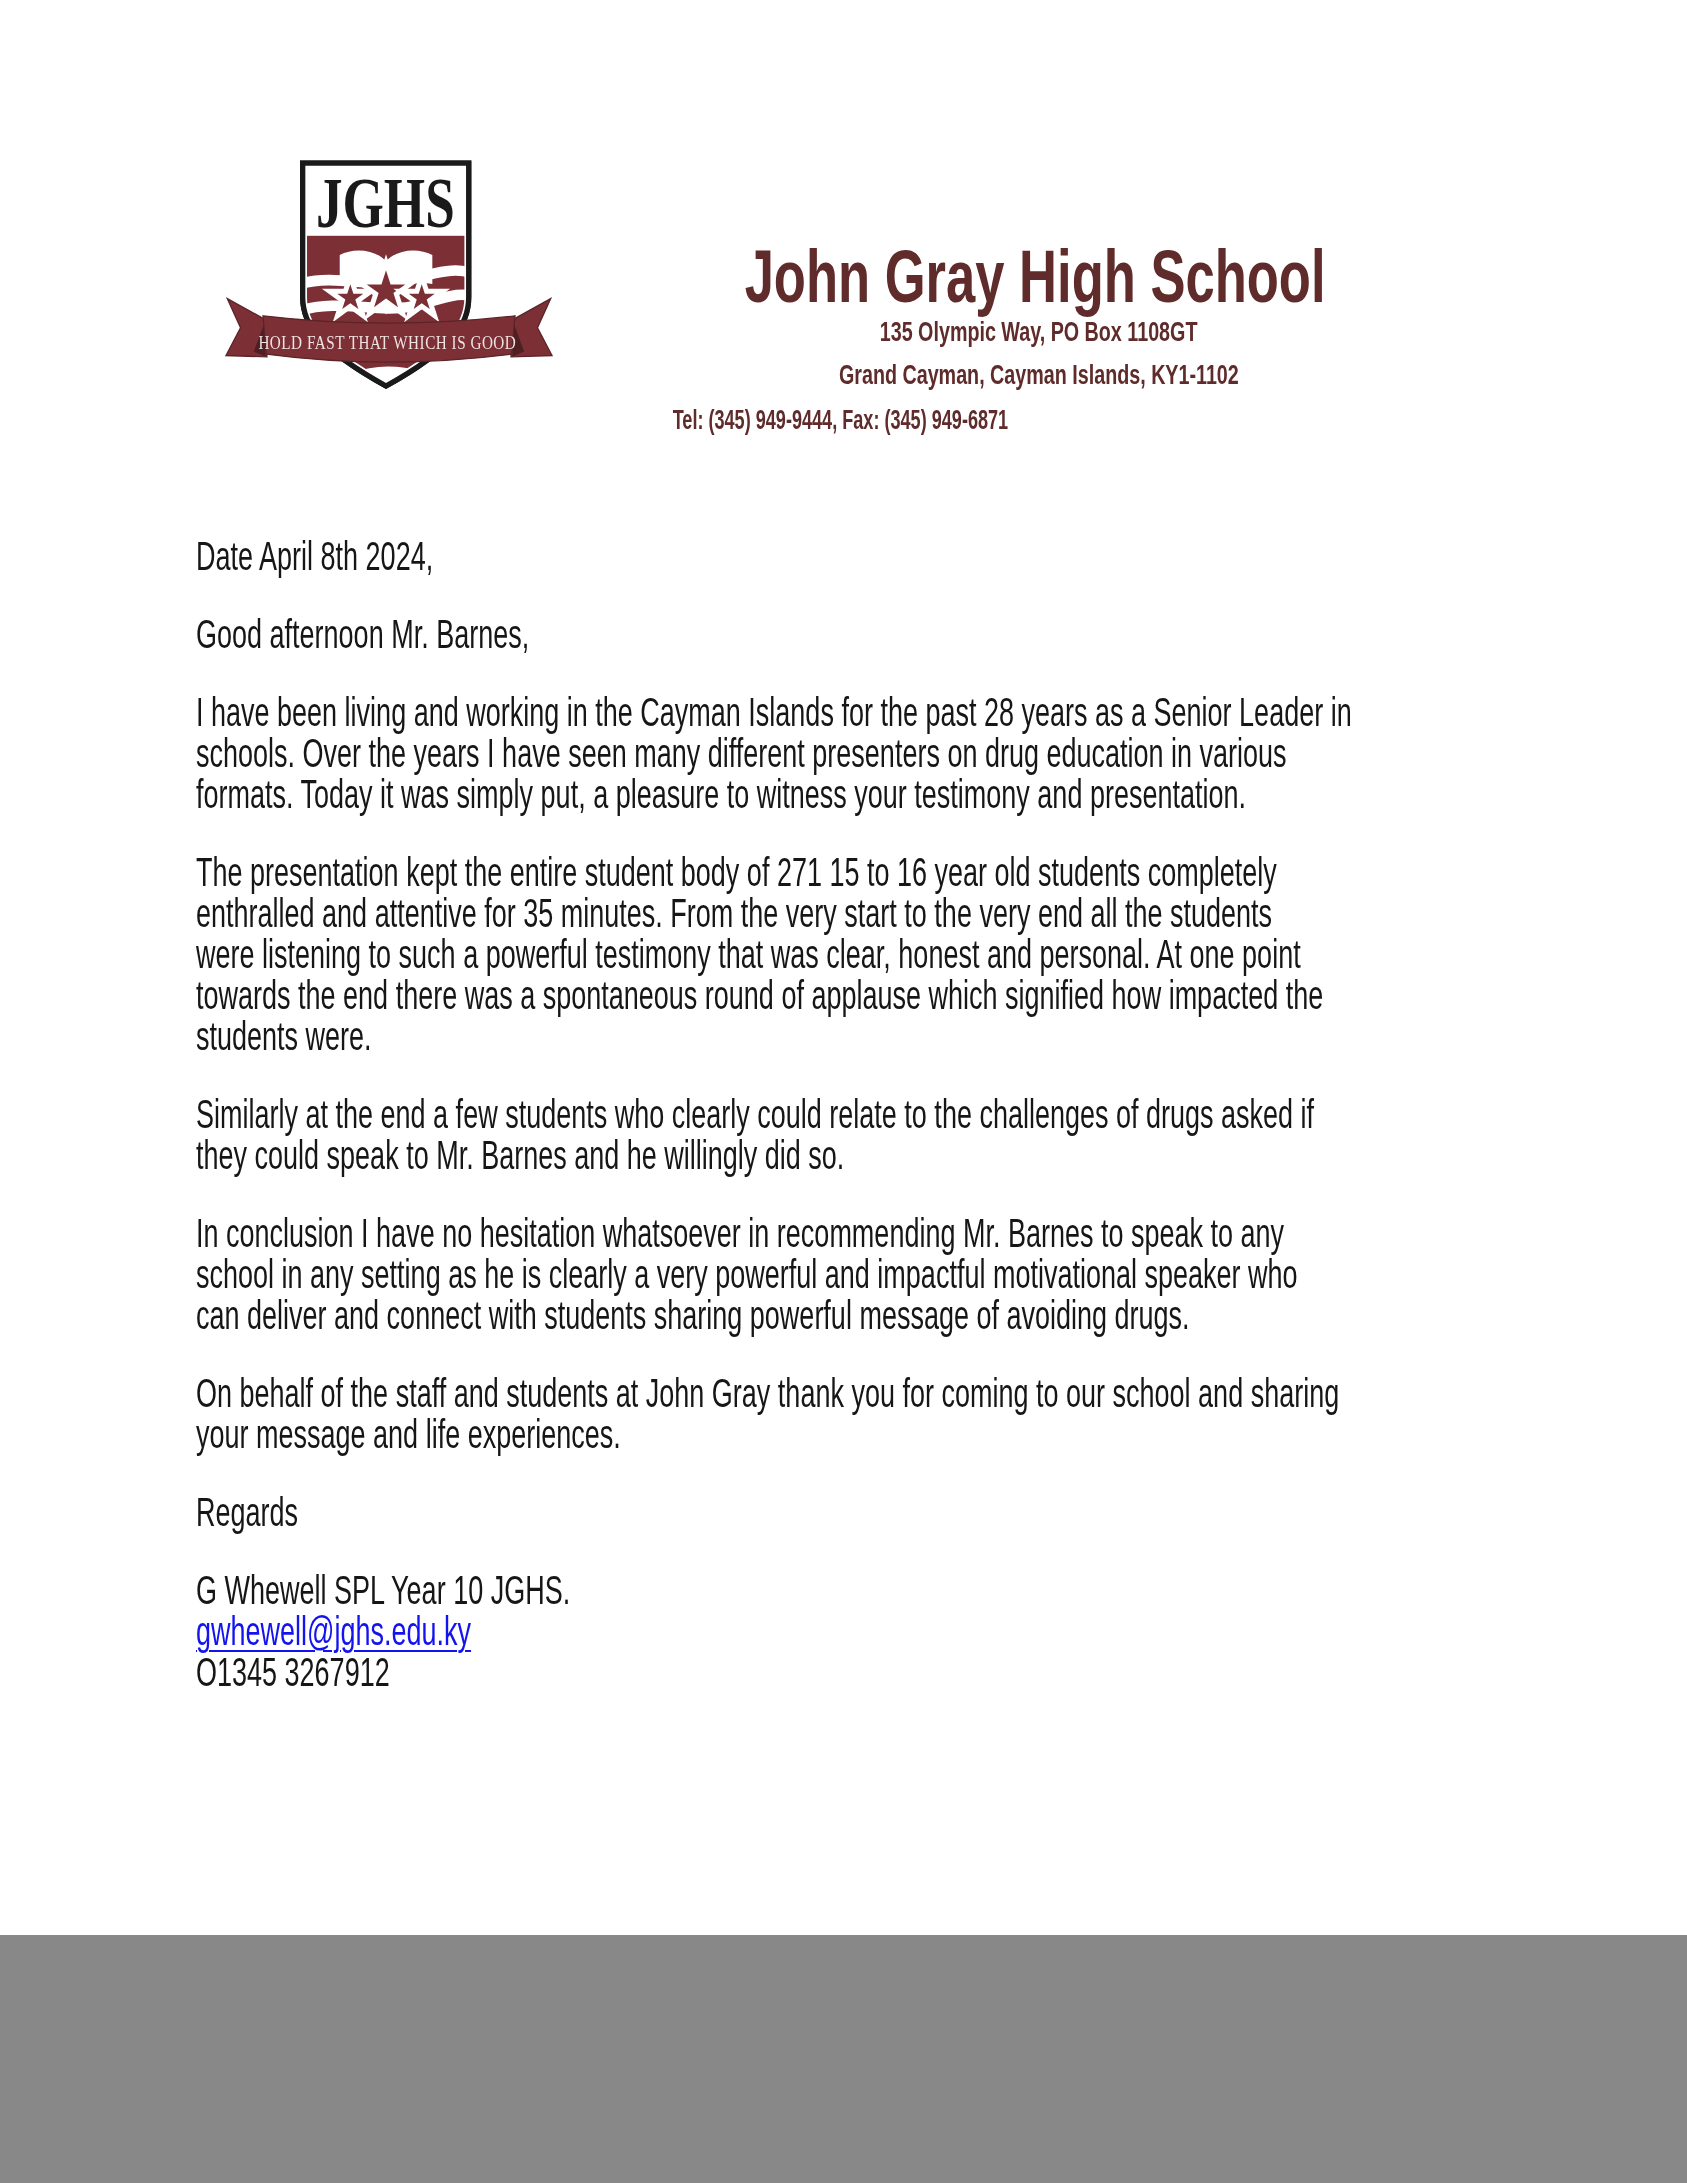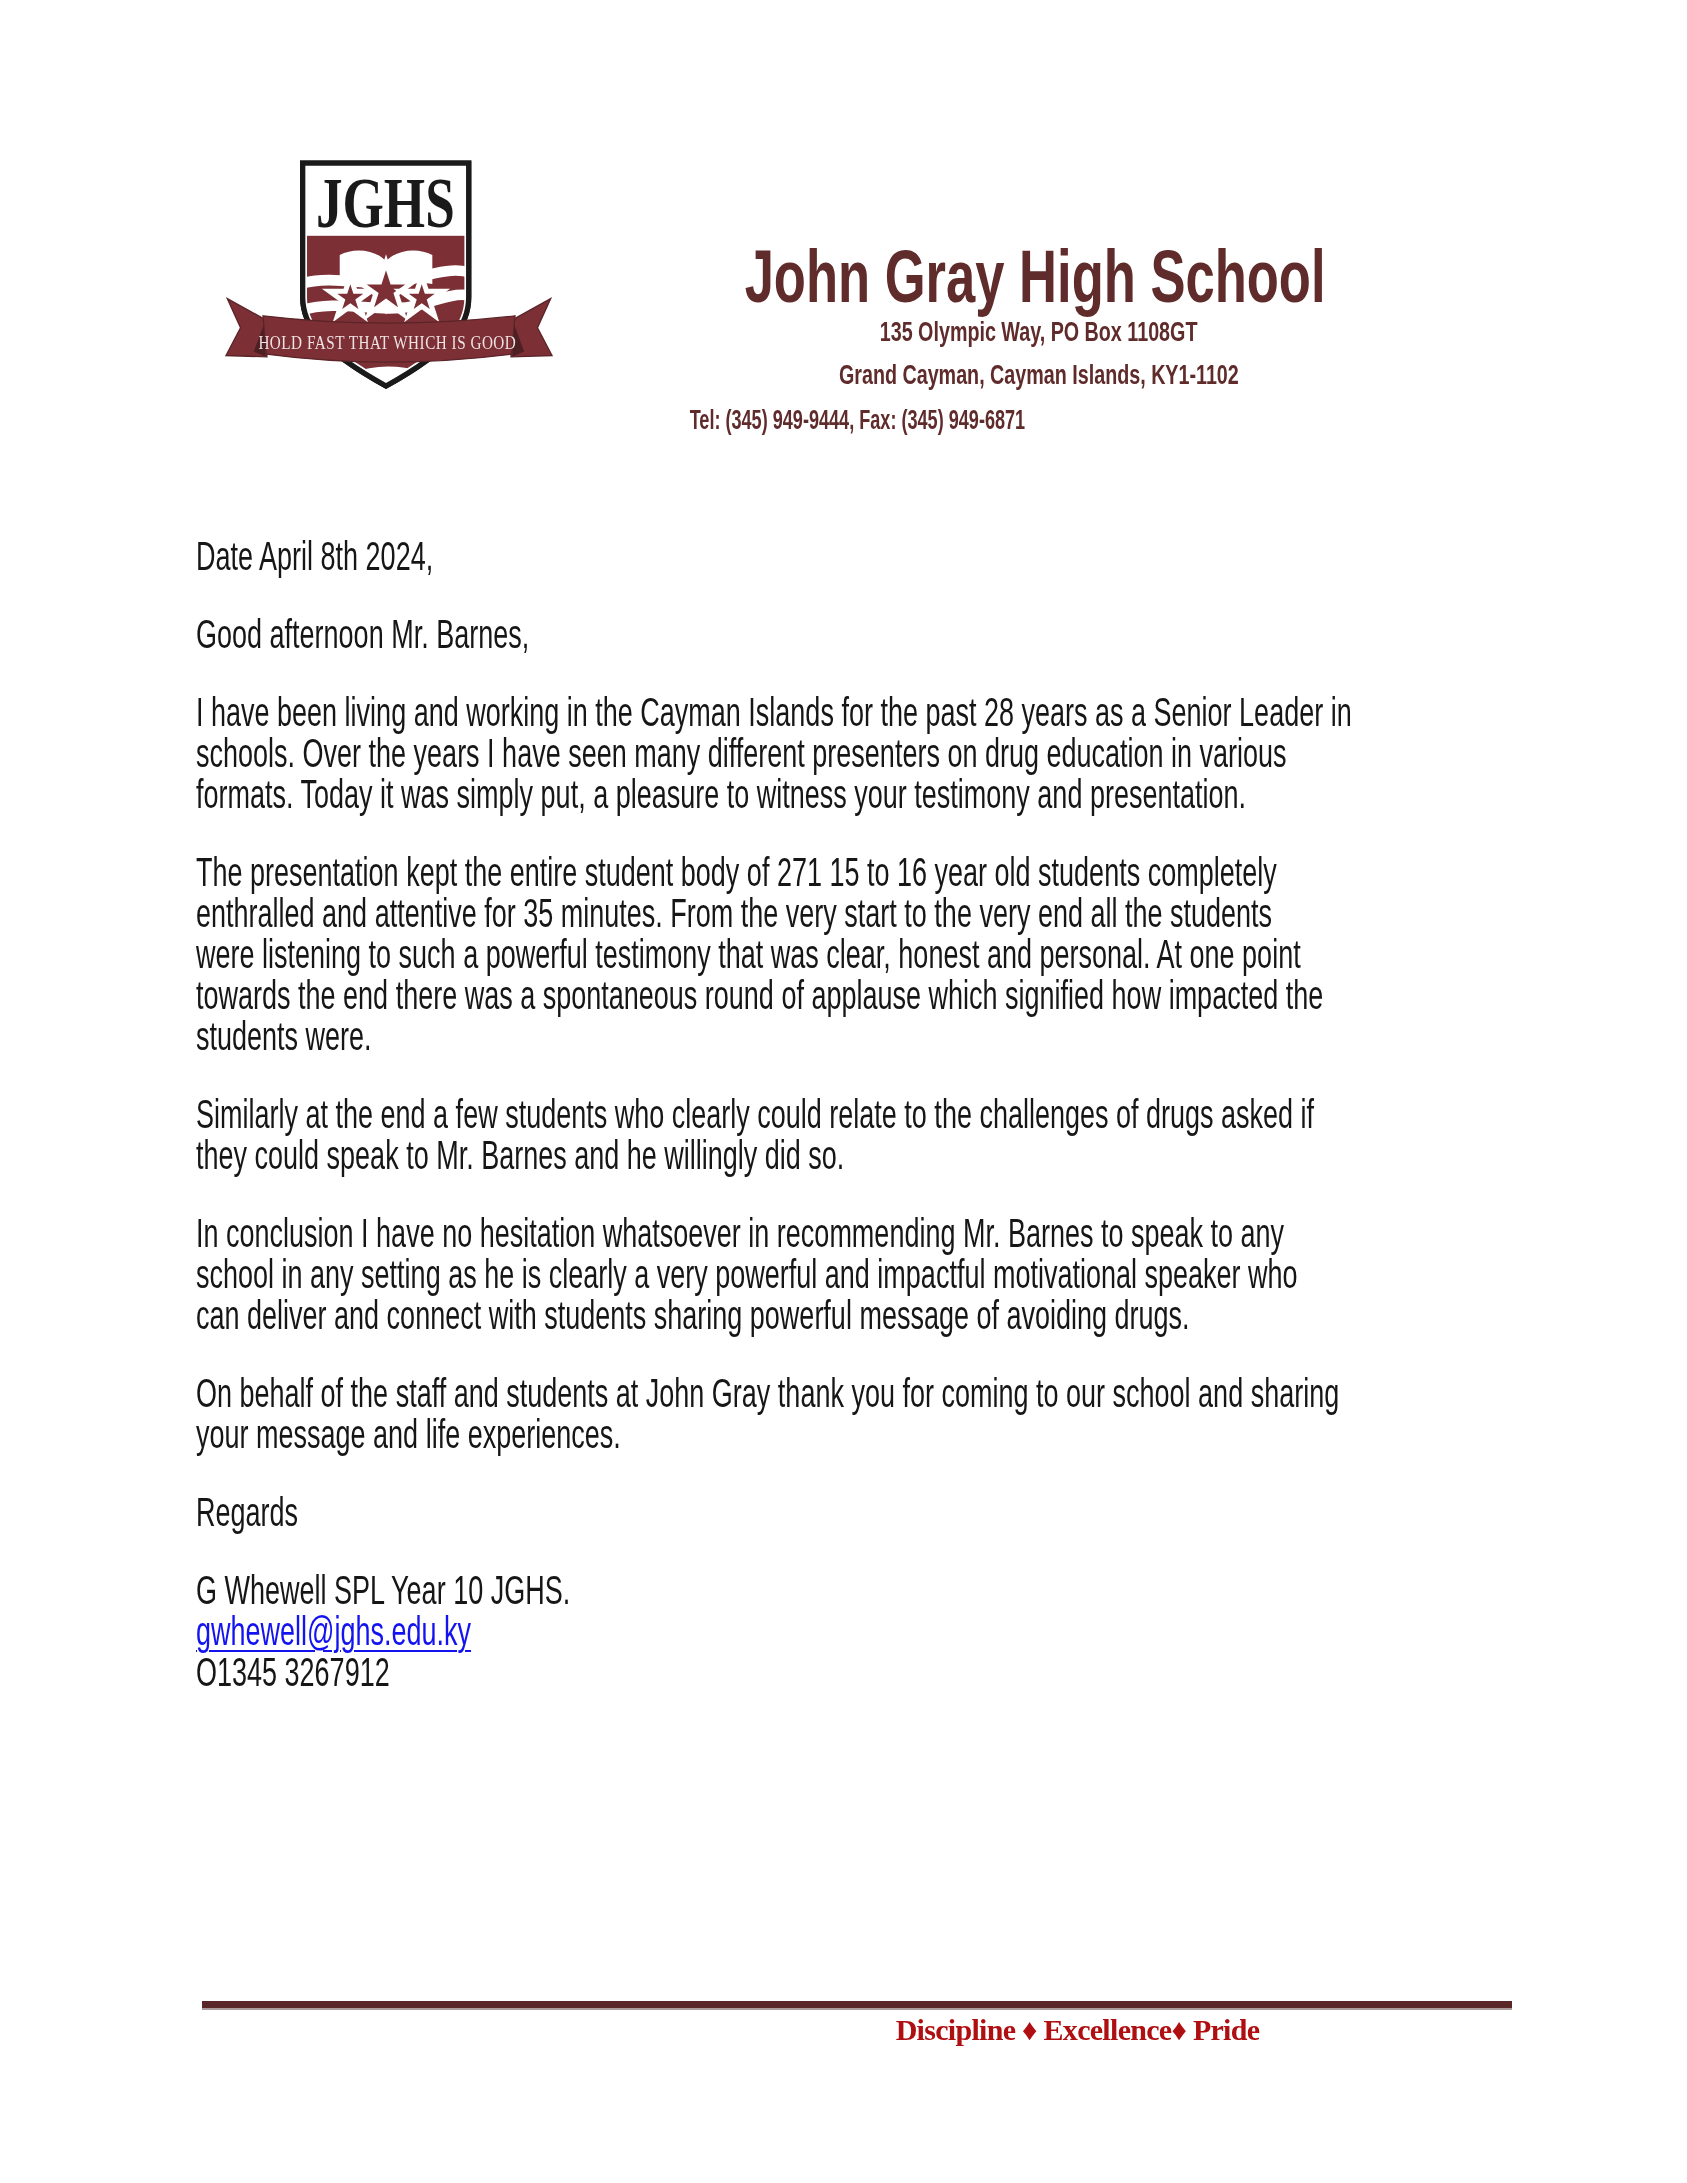--- a/index.html
+++ b/index.html
@@ -8,41 +8,41 @@
     --footer-bar:#5a2628;
     --footer-red:#b00f12;
     --link-blue:#1313f0;
     --ink:#161616;
     --paper:#ffffff;
   }
   *{box-sizing:border-box;}
   html,body{margin:0;padding:0;background:#888;}
   .page{
     position:relative;
-    width:1687px;height:2183px;
+    width:1687px;height:1935px;
     background:var(--paper);
     overflow:hidden;
     font-family:"Liberation Sans",sans-serif;
   }
   
   .logo{position:absolute;left:222px;top:157px;width:334px;height:233px;}
   .school-name{
     position:absolute;left:374px;top:238px;width:1323px;
     text-align:center;font-size:74px;font-weight:bold;line-height:1.05;
     color:var(--header-maroon);white-space:nowrap;
   }
   .school-name .sq{display:inline-block;transform:scaleX(0.71);transform-origin:center;}
   .hdr-line{
     position:absolute;width:1323px;text-align:center;
     font-weight:bold;font-size:27px;line-height:1.1;
     color:var(--header-maroon);white-space:nowrap;
   }
   .addr1{left:377px;top:318px;}
   .addr2{left:377px;top:361px;}
-  .contact{left:196px;top:406px;}
+  .contact{left:179px;top:406px;}
   .hdr-line .sq73{display:inline-block;transform:scaleX(0.73);transform-origin:center;}
   .hdr-line .sq67{display:inline-block;transform:scaleX(0.67);transform-origin:center;}
   
   .letter-body{
     position:absolute;left:196px;top:536px;width:1952px;
     transform:scaleX(0.675);transform-origin:left top;
     font-size:40px;line-height:41px;color:var(--ink);
   }
   .para{margin:0 0 37px 0;}
   .line{white-space:nowrap;}

